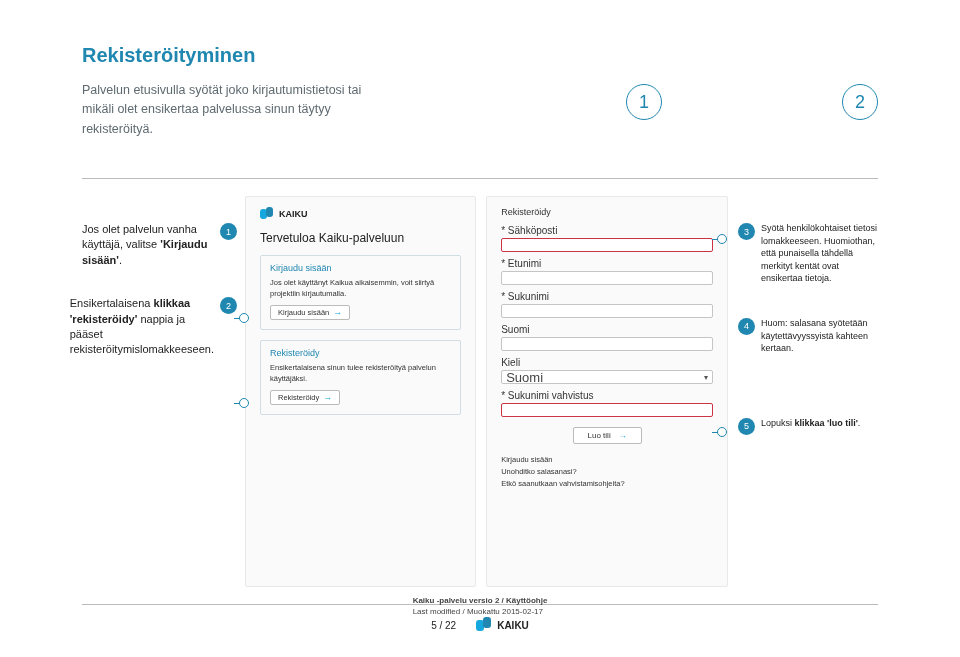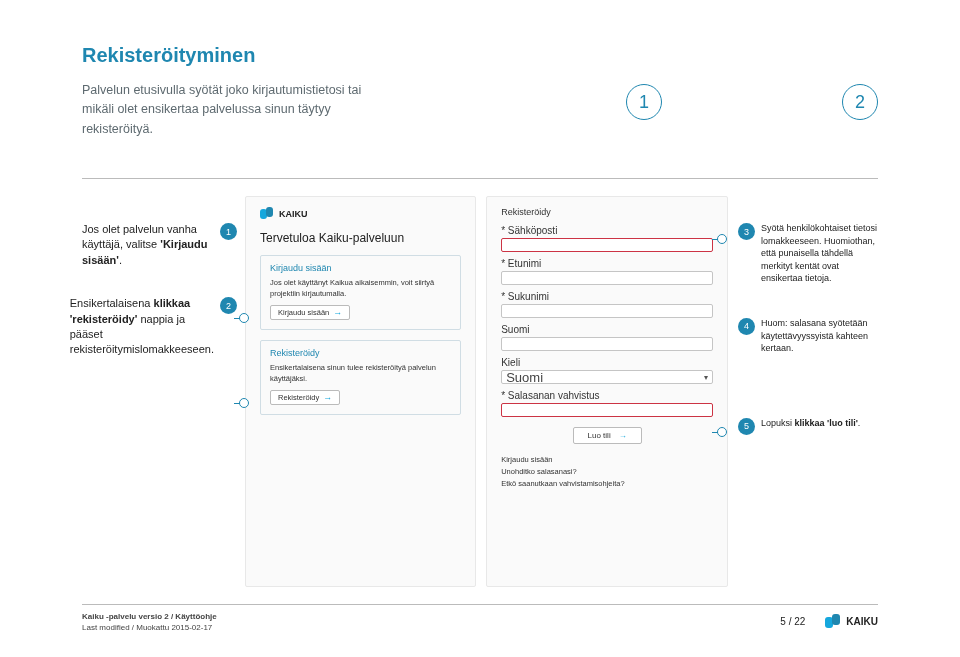--- a/index.html
+++ b/index.html
@@ -127,22 +127,22 @@
   
   .rightnotes { width:150px; padding-left:10px; padding-top:26px; }
   .rnote { display:flex; align-items:flex-start; gap:6px; margin-bottom:32px; }
   .rnote .txt { font-size:9px; line-height:1.4; color:#222; }
   .rnote .txt b { font-weight:700; }
 
   
   .footerhr { position:absolute; left:82px; right:82px; bottom:52px; border-top:1px solid #bbb; height:0; }
   .footer {
     position:absolute; left:82px; right:82px; bottom:24px;
-    display:flex; align-items:center; justify-content:space-between;
-    font-size:8px; color:#444;
+    display:flex; align-items:center; justify-content:center;
+    font-size:8px; color:#444;flex-direction:column;
   }
   .footer .left { line-height:1.4; }
   .footer .pnum { font-size:10px; color:#222; }
   .footer .center { display:flex; align-items:center; gap:5px; font-weight:700; font-size:10px; color:#222; }
 </style>
 </head>
 <body>
 
 <div class="headerwrap">
   <div>
@@ -220,21 +220,21 @@
         <label>Suomi</label>
         <div class="forminput"></div>
       </div>
       <div class="formrow">
         <label>Kieli</label>
         <div class="forminput select">
           <span style="margin-right:auto; margin-left:4px;">Suomi</span>
         </div>
       </div>
       <div class="formrow">
-        <label>* Salasanan vahvistus</label>
+        <label>* Sukunimi vahvistus</label>
         <div class="forminput red"></div>
       </div>
 
       <div class="createwrap">
         <span class="createbtn">
           <span>Luo tili</span>
           <span class="arrow">→</span>
         </span>
         <div class="pointer"></div>
       </div>

